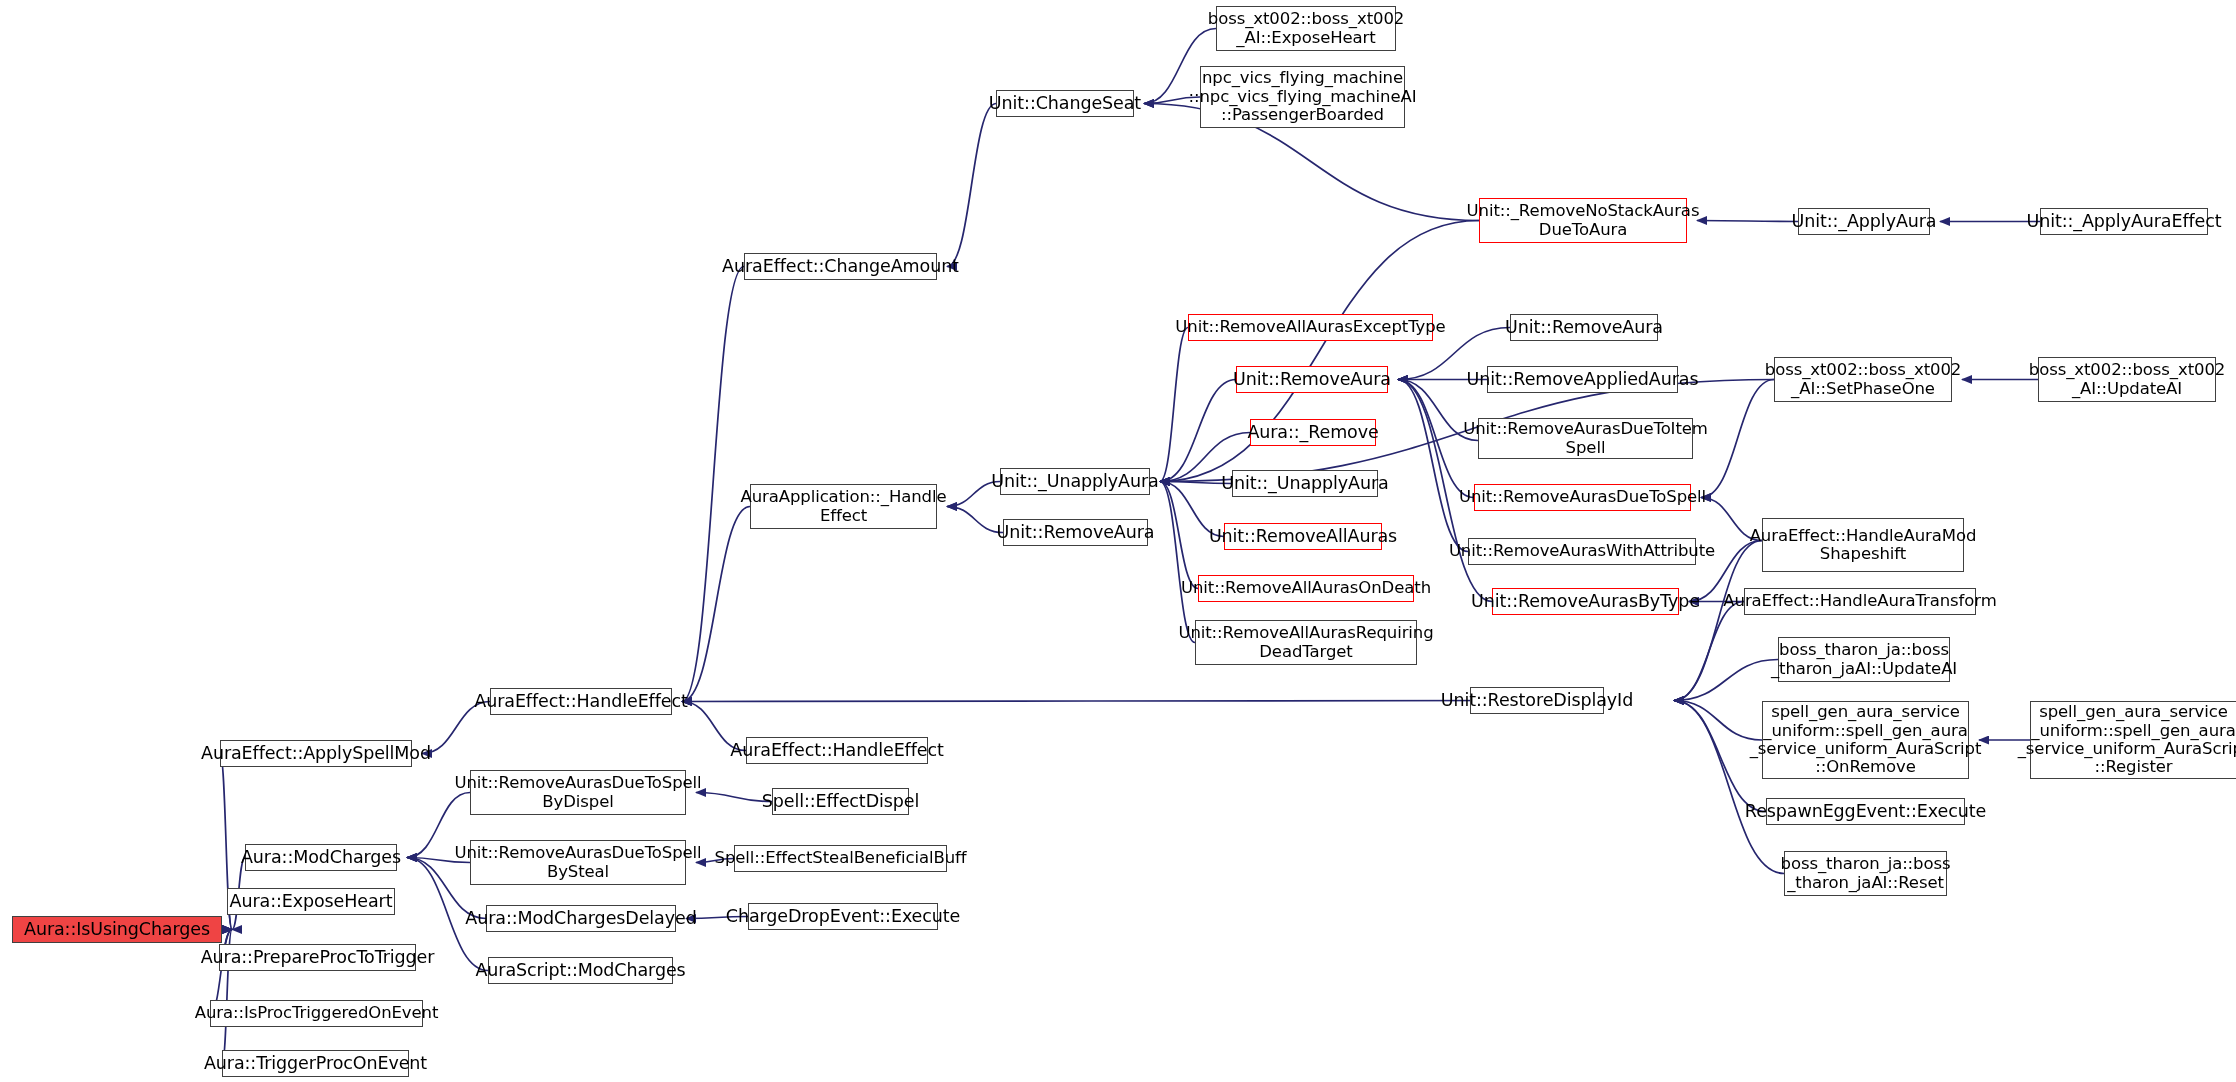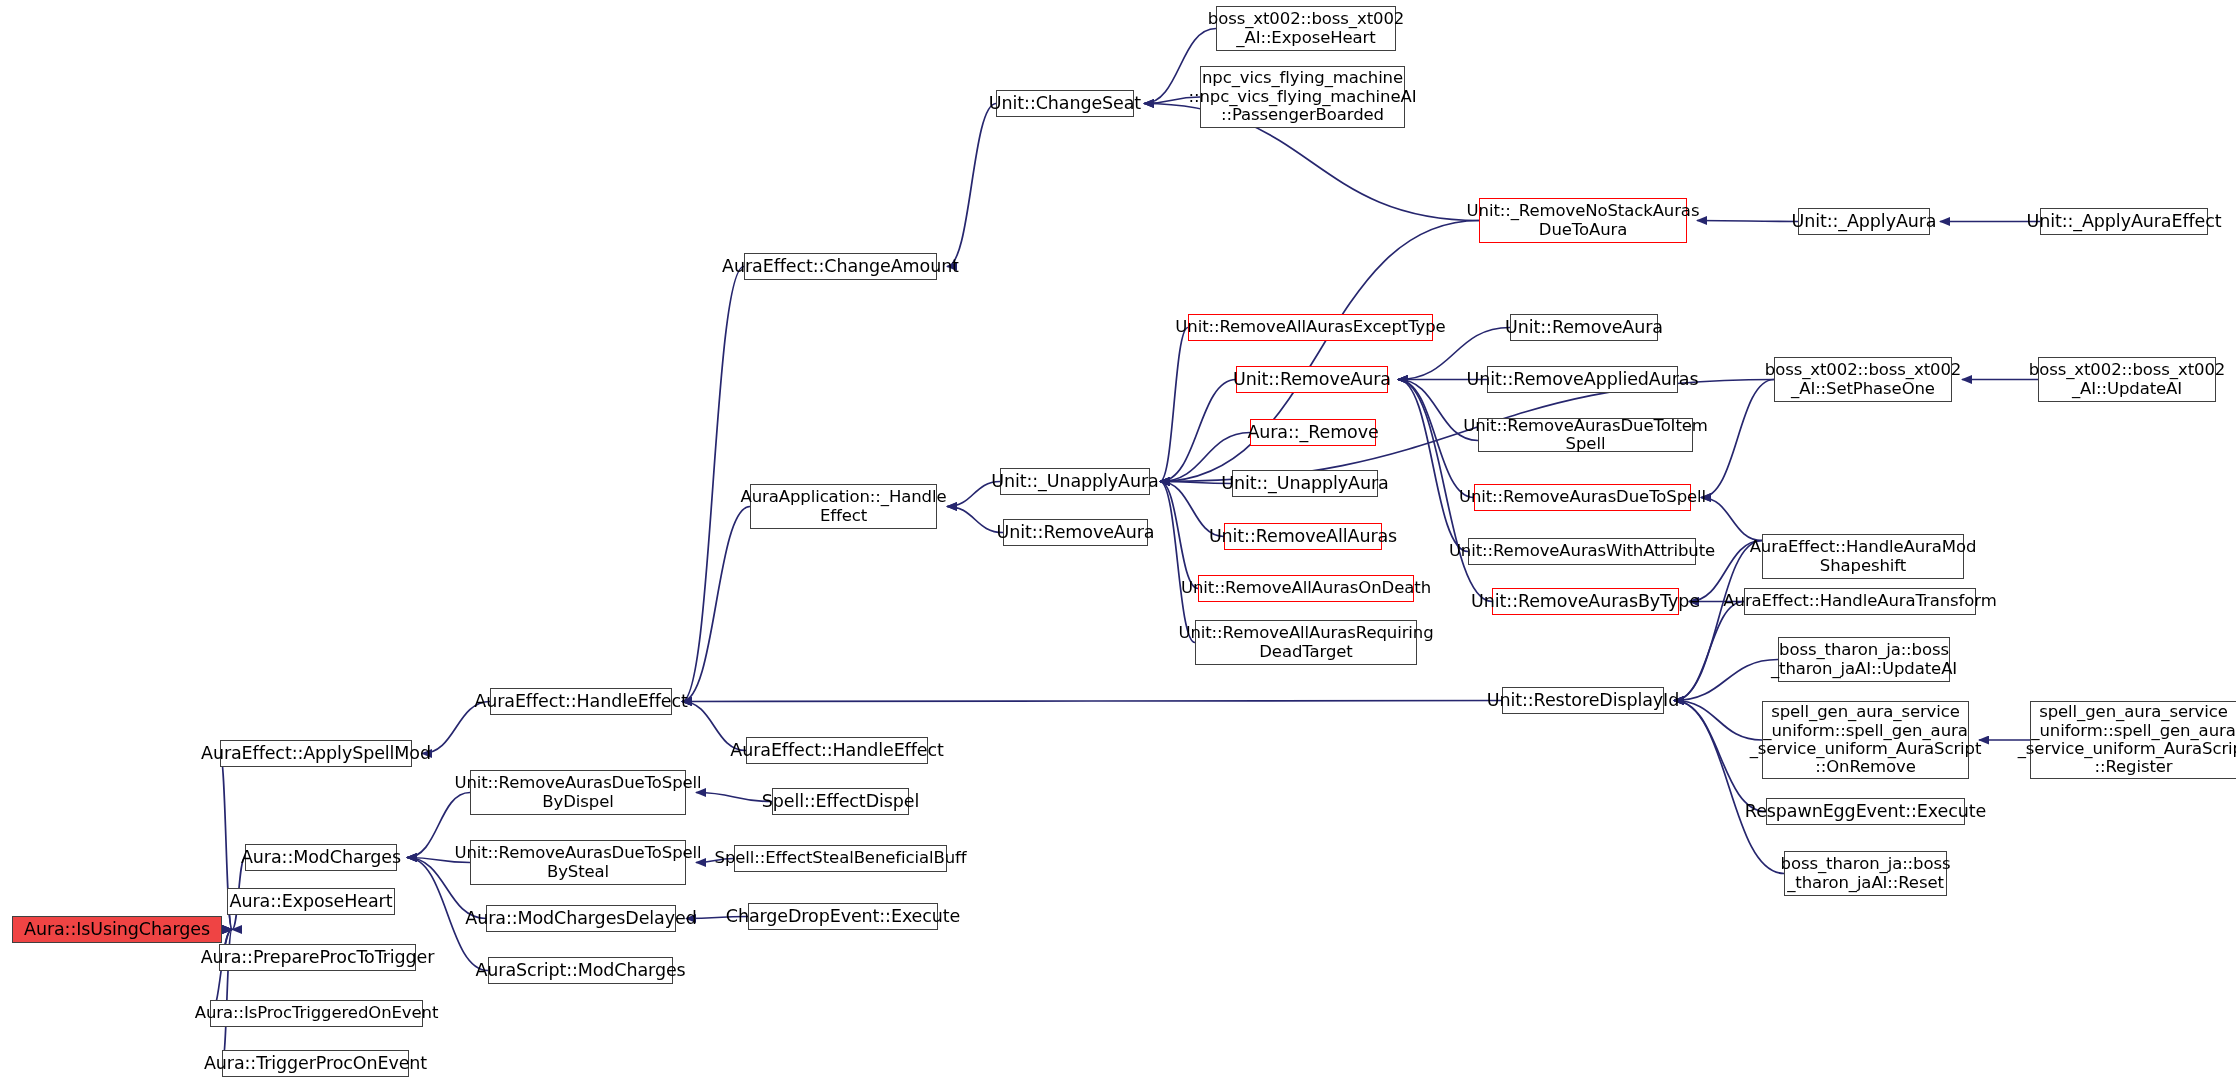--- a/index.html
+++ b/index.html
@@ -154,33 +154,33 @@
 _AI::ExposeHeart</div>
       <div class="node small" style="left: 1200px; top: 66px; width: 205px; height: 62px;">npc_vics_flying_machine
 ::npc_vics_flying_machineAI
 ::PassengerBoarded</div>
       <div class="node red small" style="left: 1479px; top: 198px; width: 208px; height: 45px;">Unit::_RemoveNoStackAuras
 DueToAura</div>
       <div class="node" style="left: 1798px; top: 208px; width: 132px; height: 27px;">Unit::_ApplyAura</div>
       <div class="node" style="left: 2040px; top: 208px; width: 168px; height: 27px;">Unit::_ApplyAuraEffect</div>
       <div class="node" style="left: 1510px; top: 314px; width: 148px; height: 27px;">Unit::RemoveAura</div>
       <div class="node" style="left: 1487px; top: 366px; width: 191px; height: 27px;">Unit::RemoveAppliedAuras</div>
-      <div class="node small" style="left: 1478px; top: 418px; width: 215px; height: 34px;">Unit::RemoveAurasDueToItem
+      <div class="node small" style="left: 1478px; top: 418px; width: 215px; height: 41px;">Unit::RemoveAurasDueToItem
 Spell</div>
       <div class="node red small" style="left: 1474px; top: 484px; width: 217px; height: 27px;">Unit::RemoveAurasDueToSpell</div>
       <div class="node small" style="left: 1468px; top: 538px; width: 228px; height: 27px;">Unit::RemoveAurasWithAttribute</div>
       <div class="node red" style="left: 1492px; top: 588px; width: 187px; height: 27px;">Unit::RemoveAurasByType</div>
       <div class="node small" style="left: 1774px; top: 357px; width: 178px; height: 45px;">boss_xt002::boss_xt002
 _AI::SetPhaseOne</div>
       <div class="node small" style="left: 2038px; top: 357px; width: 178px; height: 45px;">boss_xt002::boss_xt002
 _AI::UpdateAI</div>
-      <div class="node small" style="left: 1762px; top: 534px; width: 202px; height: 45px;">AuraEffect::HandleAuraMod
+      <div class="node small" style="left: 1762px; top: 518px; width: 202px; height: 54px;">AuraEffect::HandleAuraMod
 Shapeshift</div>
       <div class="node small" style="left: 1744px; top: 588px; width: 232px; height: 27px;">AuraEffect::HandleAuraTransform</div>
-      <div class="node" style="left: 1502px; top: 687px; width: 162px; height: 27px;">Unit::RestoreDisplayId</div>
+      <div class="node" style="left: 1470px; top: 687px; width: 134px; height: 27px;">Unit::RestoreDisplayId</div>
       <div class="node small" style="left: 1778px; top: 637px; width: 172px; height: 45px;">boss_tharon_ja::boss
 _tharon_jaAI::UpdateAI</div>
       <div class="node small" style="left: 1762px; top: 701px; width: 207px; height: 78px;">spell_gen_aura_service
 _uniform::spell_gen_aura
 _service_uniform_AuraScript
 ::OnRemove</div>
       <div class="node small" style="left: 2030px; top: 701px; width: 207px; height: 78px;">spell_gen_aura_service
 _uniform::spell_gen_aura
 _service_uniform_AuraScript
 ::Register</div>

